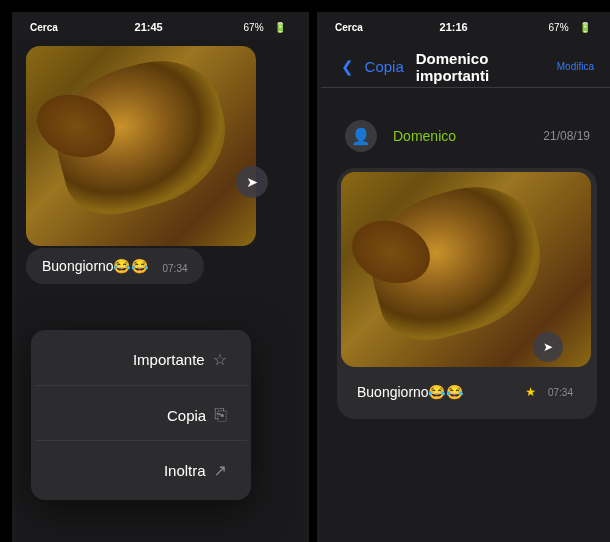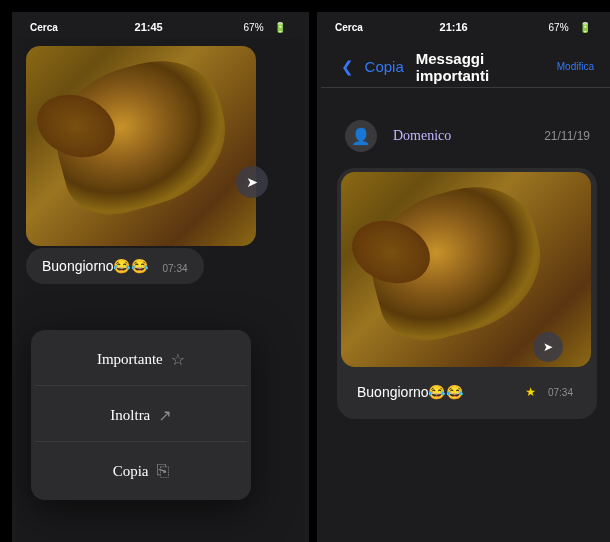--- a/index.html
+++ b/index.html
@@ -113,25 +113,24 @@
       left: 15px;
       width: 220px;
       background: #2c2c2e;
       border-radius: 14px;
       overflow: hidden;
       box-shadow: 0 10px 40px rgba(0,0,0,0.6);
     }
     .context-menu-item {
       display: flex;
       align-items: center;
-      justify-content: center;
+      justify-content: flex-end;
       padding: 12px 16px;
       border-bottom: 0.5px solid #3a3a3c;
       cursor: pointer;
-      font-family: Liberation Serif, serif;
     }
     .context-menu-item:last-child { border-bottom: none; }
     .context-item-label {
       font-size: 15px;
       color: #fff;
     }
     .context-item-label.danger { color: #ff453a; }
     .context-item-icon {
       font-size: 16px;
       color: #8e8e93;
@@ -206,23 +205,22 @@
     .sender-avatar {
       width: 32px; height: 32px;
       background: #3a3a3c;
       border-radius: 50%;
       display: flex; align-items: center; justify-content: center;
       color: #8e8e93;
       font-size: 16px;
     }
     .sender-name {
       font-size: 14px;
-      color: #c4b5fd;
+      color: #84cc16;
       font-weight: 500;
-      font-family: Liberation Serif, serif;
     }
     .sender-date {
       font-size: 12px;
       color: #8e8e93;
     }
 
     
     .croissant-right {
       width: 250px;
       height: 195px;
@@ -314,60 +312,60 @@
     <span class="message-text-left">Buongiorno😂😂</span>
     <span class="message-time-left">07:34</span>
   </div>
 
   <div class="context-menu">
     <div class="context-menu-item">
       <span class="context-item-label">Importante</span>
       <span class="context-item-icon">☆</span>
     </div>
     <div class="context-menu-item">
+      <span class="context-item-label">Copia</span>
+      <span class="context-item-icon">⎘</span>
+    </div>
+    <div class="context-menu-item">
       <span class="context-item-label">Inoltra</span>
       <span class="context-item-icon">↗</span>
-    </div>
-    <div class="context-menu-item">
-      <span class="context-item-label">Copia</span>
-      <span class="context-item-icon">⎘</span>
     </div>
   </div>
 </div>
 
 <div class="right-panel">
 
   <div class="right-status-bar">
     <span class="status-left">Cerca</span>
     <span class="status-center">21:16</span>
     <span class="status-right">
       <span>67%</span>
       <span class="battery-icon">🔋</span>
     </span>
   </div>
 
   <div class="right-nav">
     <div class="nav-back">
       <span>❮</span>
       <span>Copia</span>
     </div>
-    <span class="nav-title">Messaggi importanti</span>
+    <span class="nav-title">Domenico importanti</span>
     <span class="nav-edit">Modifica</span>
   </div>
 
   <div class="right-content">
 
     <div class="sender-row">
       <div class="sender-info">
         <div class="sender-avatar">
           <span>👤</span>
         </div>
         <span class="sender-name">Domenico</span>
       </div>
-      <span class="sender-date">21/11/19</span>
+      <span class="sender-date">21/08/19</span>
     </div>
 
     <div class="msg-card">
       <div class="croissant-right"></div>
       <div class="share-btn-right">➤</div>
       <div class="msg-bottom">
         <span class="msg-text-right">Buongiorno😂😂</span>
         <div class="msg-meta">
           <span class="msg-star">★</span>
           <span class="msg-time-right">07:34</span>

